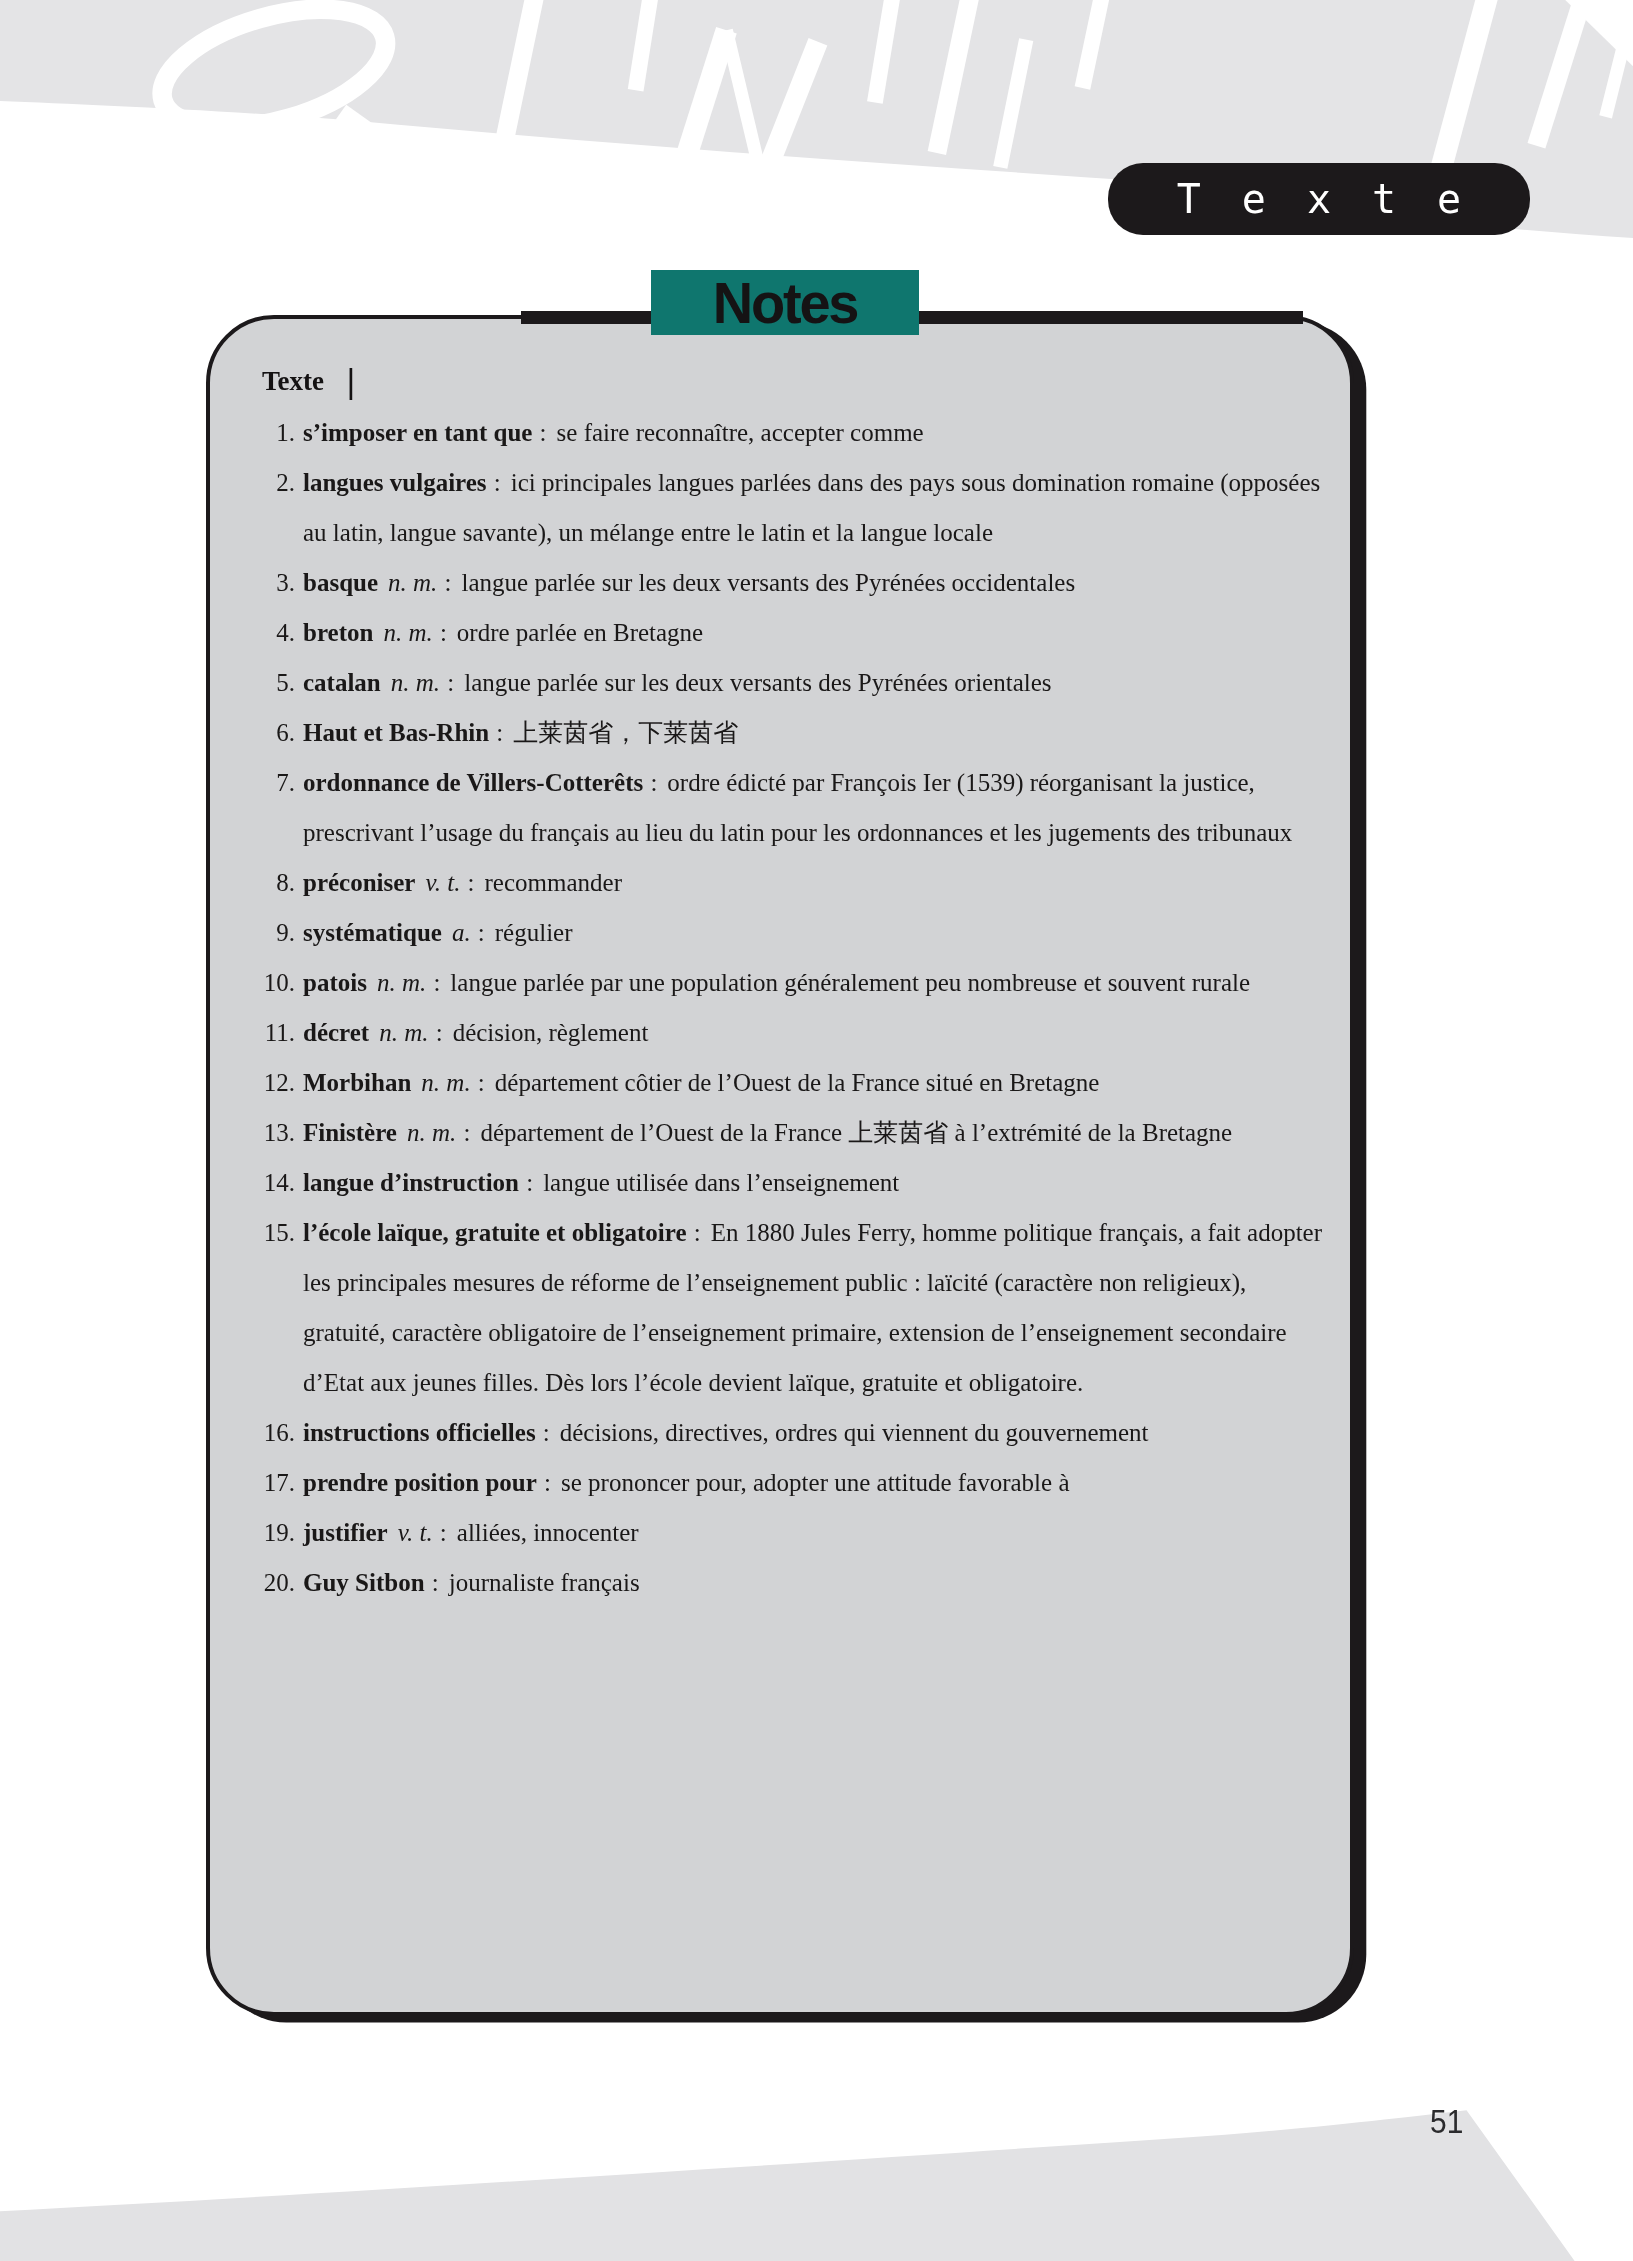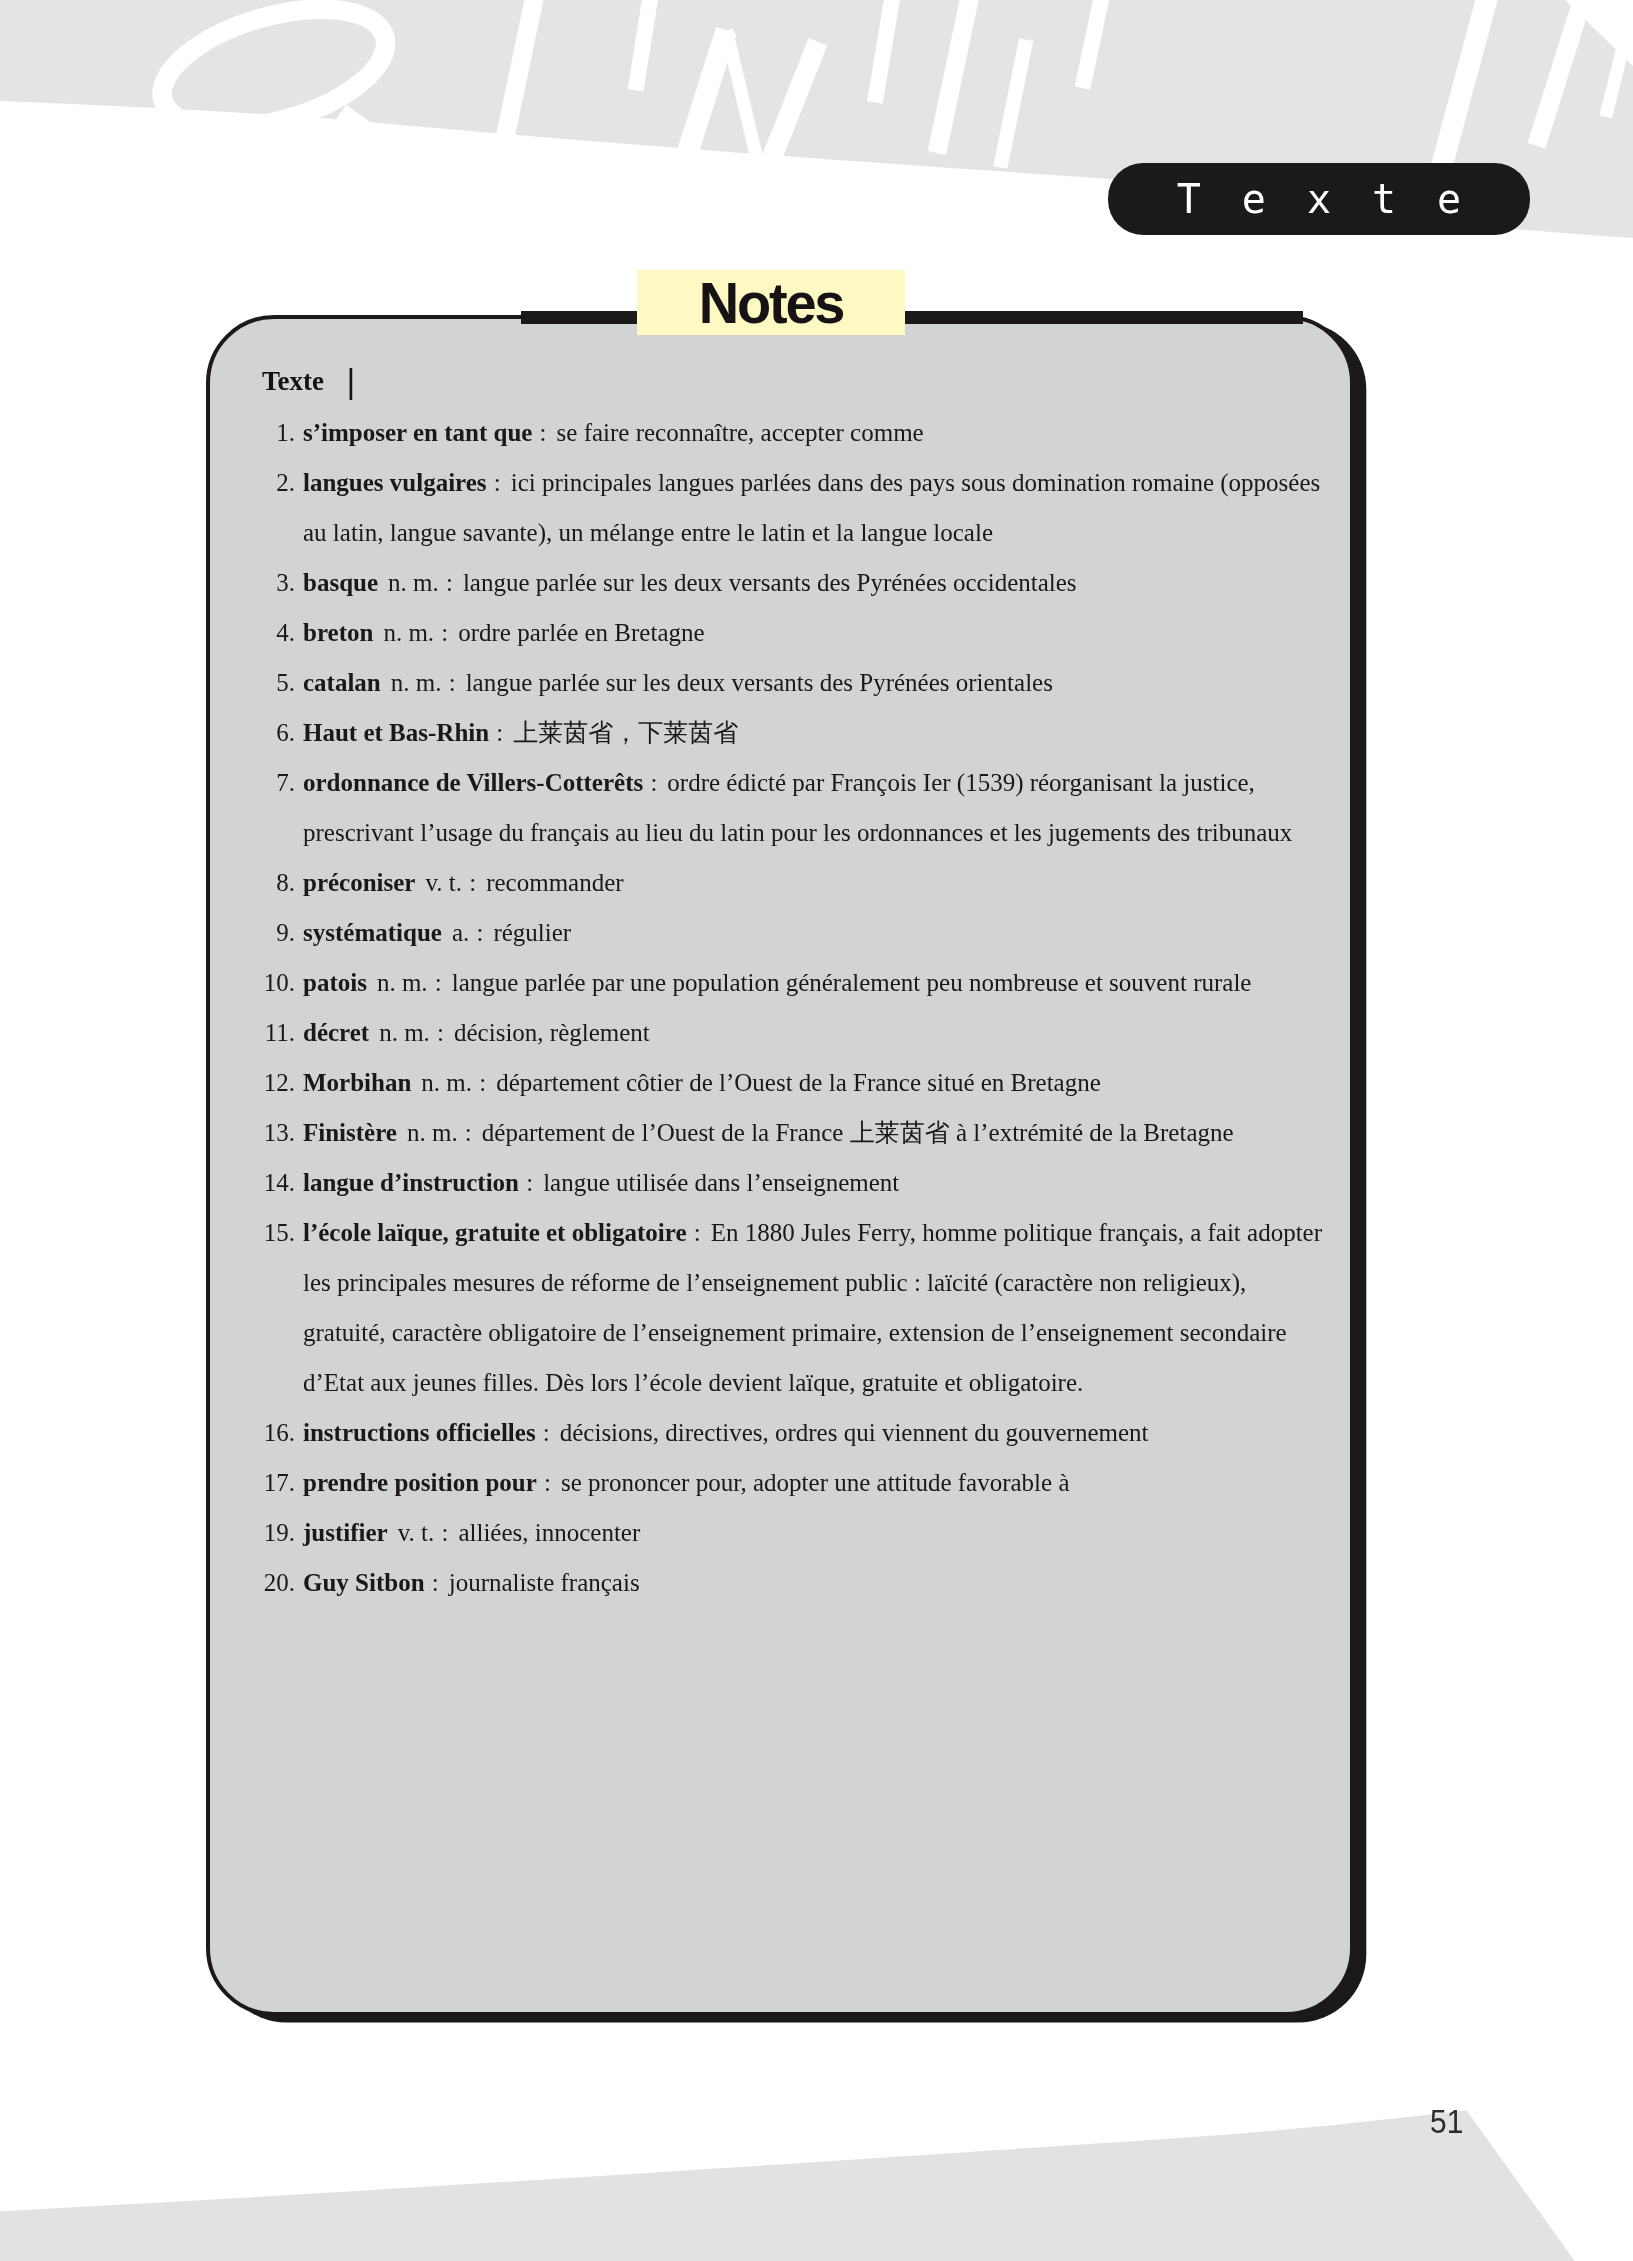--- a/index.html
+++ b/index.html
@@ -18,22 +18,22 @@
   #texte-badge .badge-text{
     color:#ffffff;font-family:"DejaVu Sans Mono",monospace;
     font-size:40px;letter-spacing:41px;margin-right:-41px;white-space:nowrap;
   }
   
   #notes-bar{
     position:absolute;left:521px;top:311px;width:782px;height:13px;
     background:#1c191b;z-index:2;
   }
   #notes-patch{
-    position:absolute;left:637px;top:270px;width:268px;height:65px;
-    background:#fef9c3;z-index:3;display:flex;align-items:center;justify-content:center;
+    position:absolute;left:651px;top:270px;width:268px;height:65px;
+    background:#0f766e;z-index:3;display:flex;align-items:center;justify-content:center;
   }
   #notes-title{
     font-family:"Liberation Sans",sans-serif;font-weight:bold;
     font-size:56px;letter-spacing:-2.2px;color:#151314;transform:scaleY(1.03);
   }
   
   #notes-box{
     position:absolute;left:206px;top:315px;width:1148px;height:1701px;
     box-sizing:border-box;background:#d2d3d5;border:4.3px solid #1c191b;
     border-radius:68px;box-shadow:12.3px 6.5px 0 #1c191b;z-index:1;
@@ -48,21 +48,21 @@
   }
   
   #notes-list{
     position:absolute;left:210px;top:408px;width:1137px;z-index:4;
     font-size:25px;line-height:50px;color:#1a1818;
   }
   .note-item{display:flex;}
   .note-num{flex:0 0 85px;text-align:right;margin-right:8px;}
   .note-body{flex:1;padding-right:13px;margin:0;}
   .note-term{font-weight:bold;text-align:center;}
-  .note-pos{margin-left:10px;}
+  .note-pos{font-style:italic;margin-left:10px;}
   .note-colon{margin-left:7.2px;}
   .note-def{margin-left:10px;}
   
   #footer-band{position:absolute;left:0;top:2090px;width:1633px;height:171px;z-index:0;}
   #page-number{
     position:absolute;left:1430px;top:2102px;z-index:5;
     font-family:"Liberation Sans",sans-serif;font-size:34px;color:#2b2b2d;
     transform:scaleX(0.88);transform-origin:left top;
   }
 </style>

